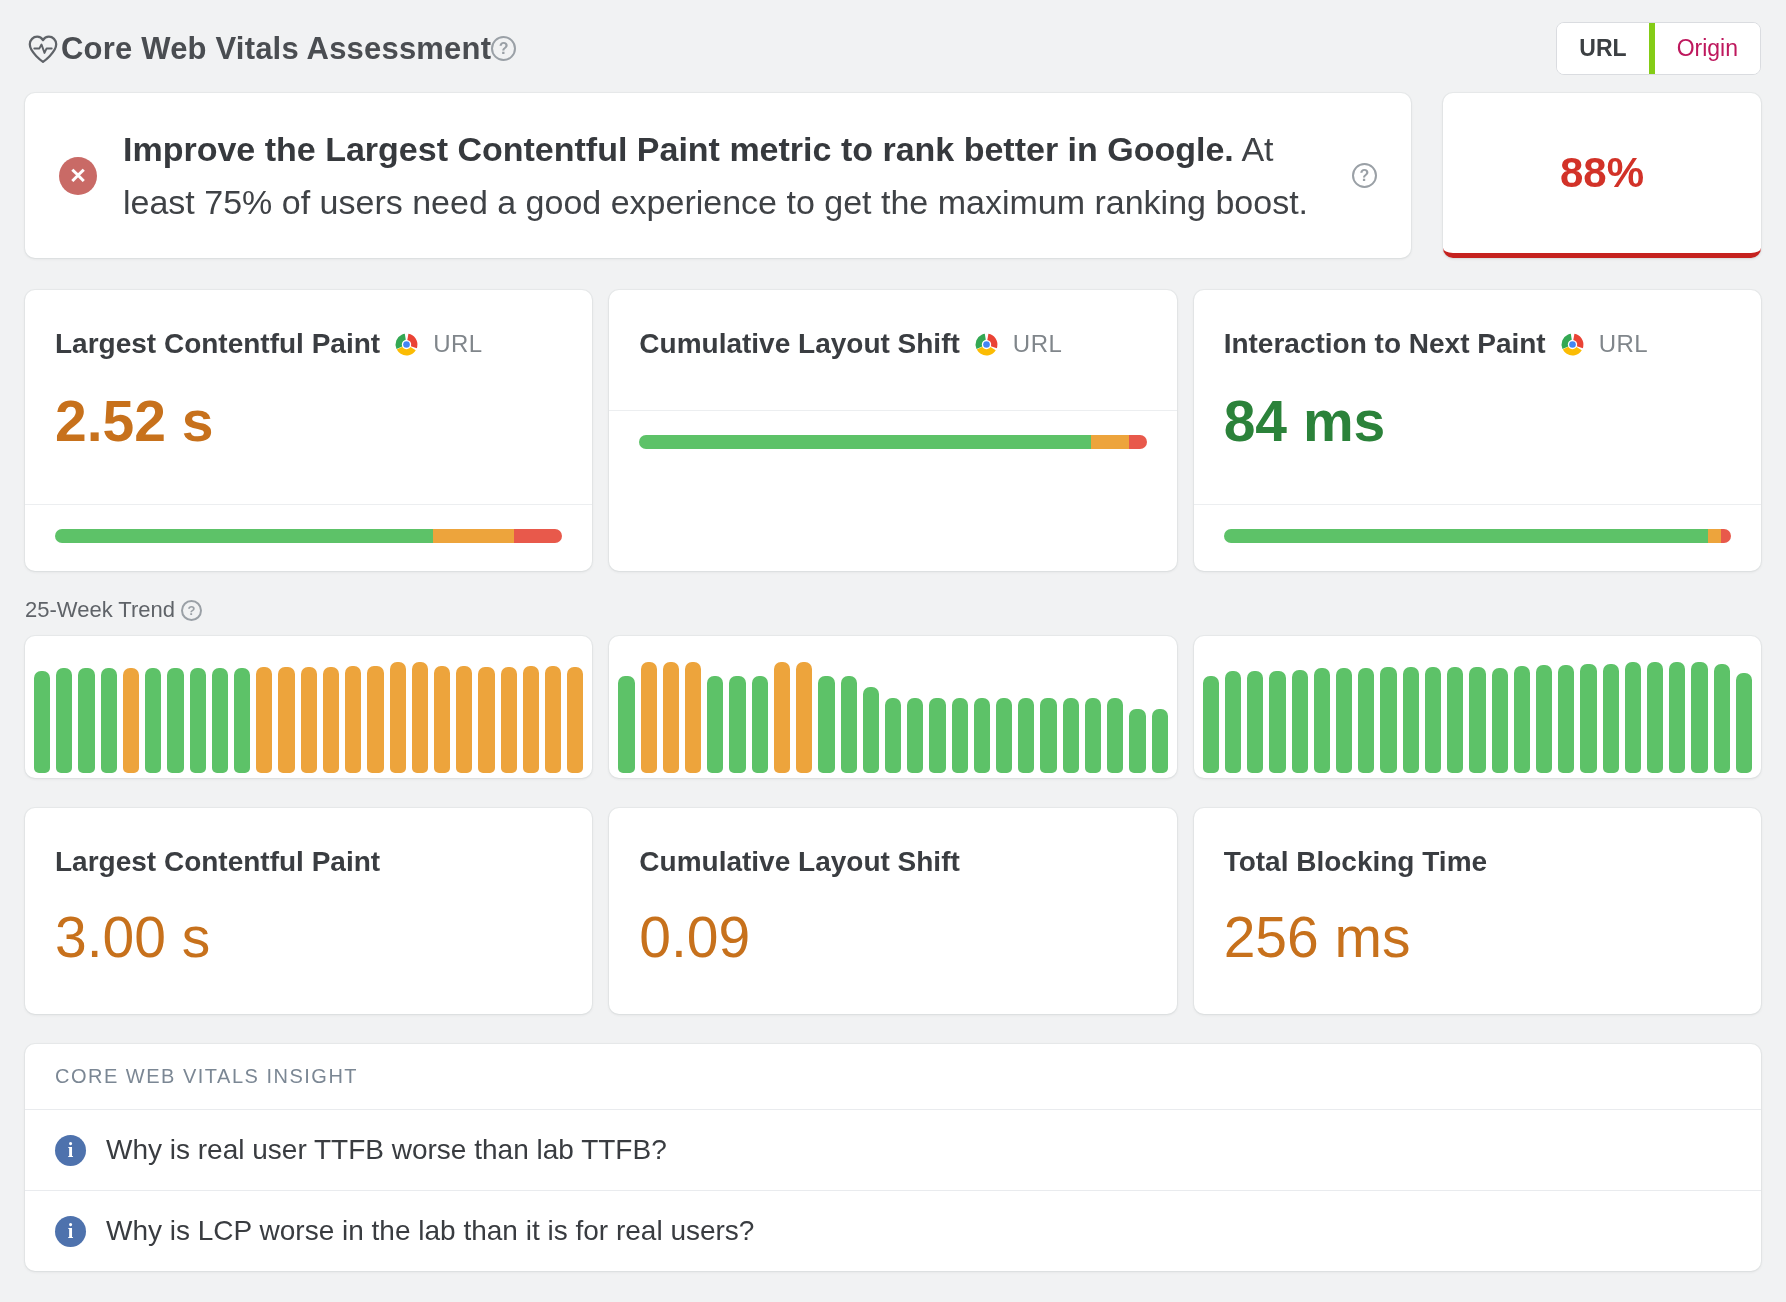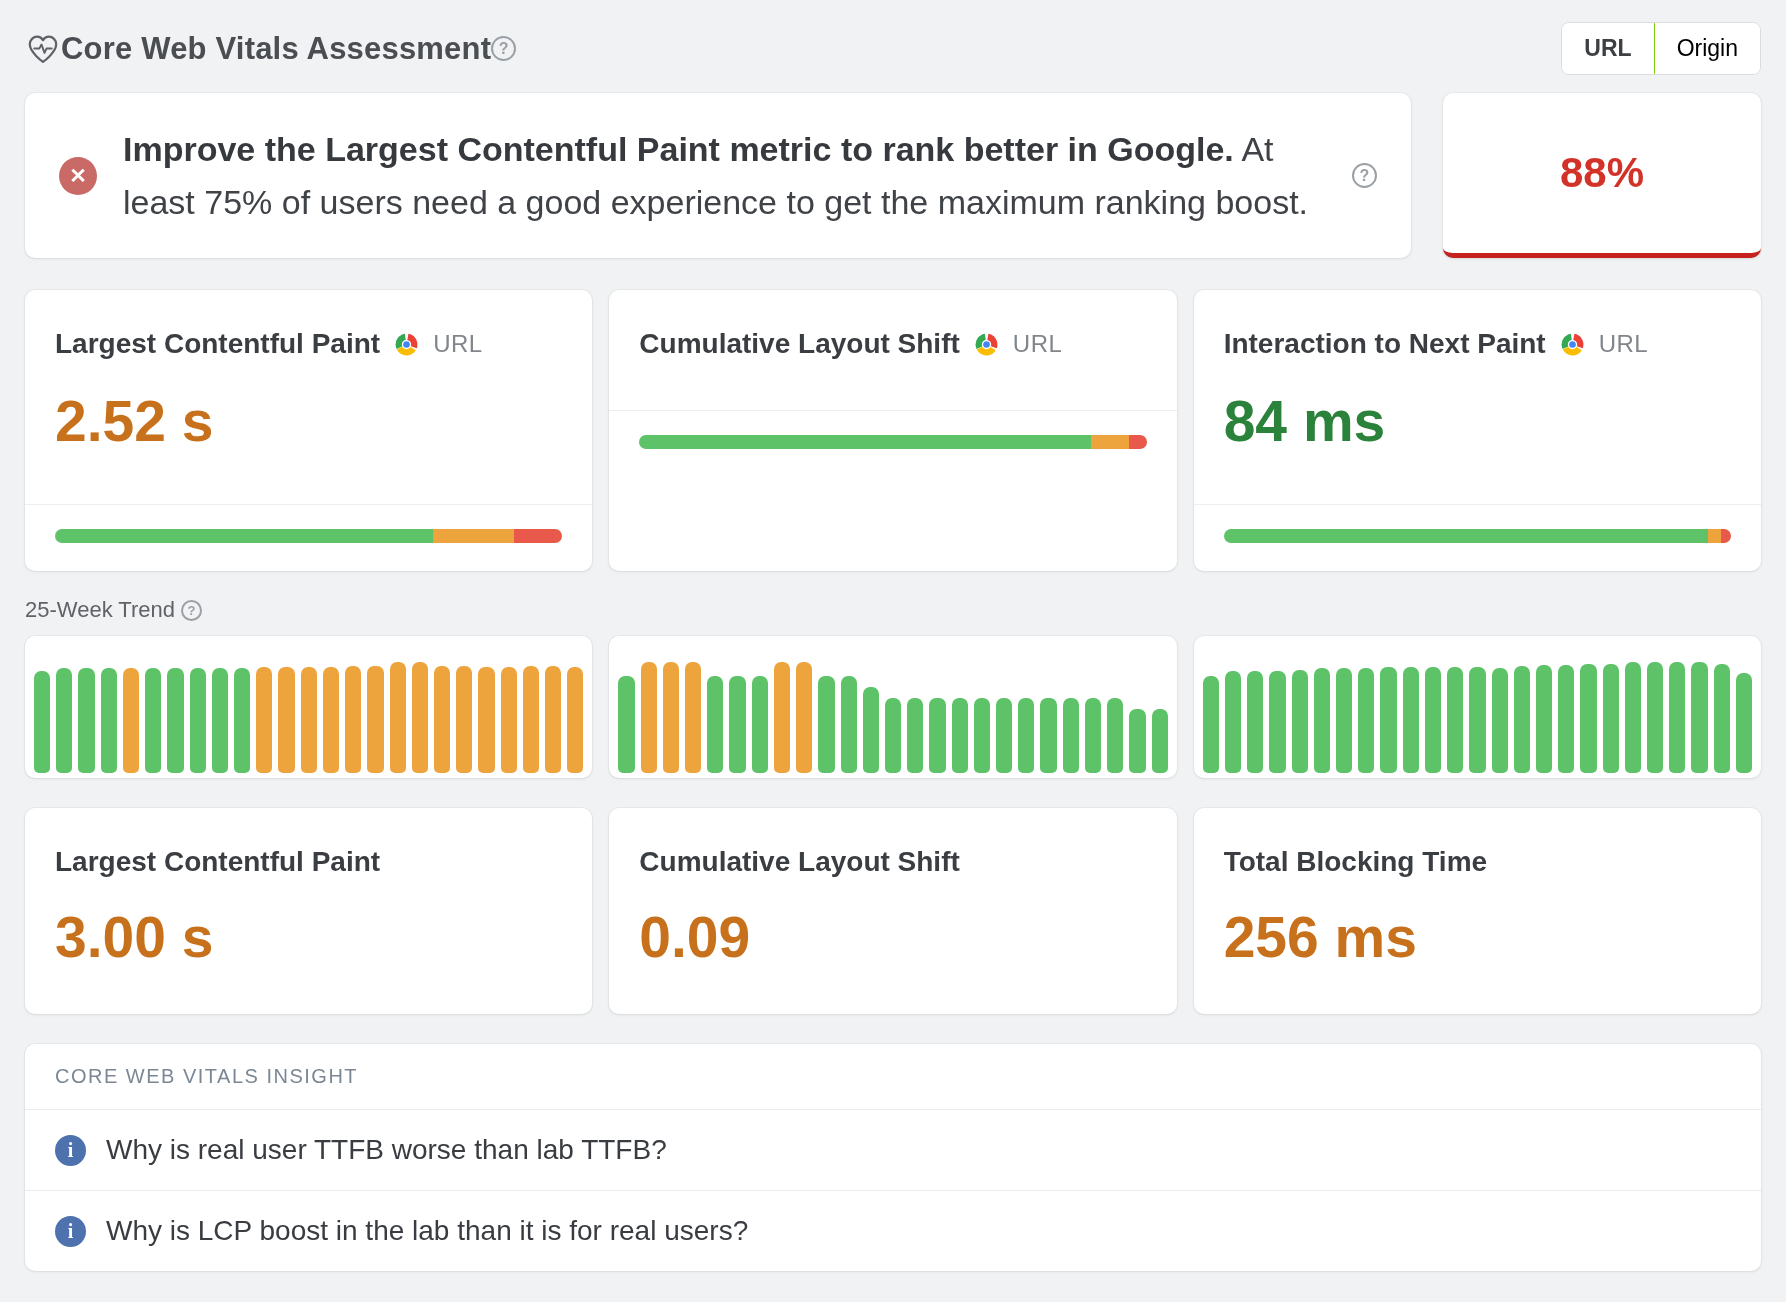--- a/index.html
+++ b/index.html
@@ -19,21 +19,21 @@
     width:25px; height:25px; border-radius:50%;
     border:2px solid #9aa0a6; color:#9aa0a6;
     font-size:16px; font-weight:700; flex:0 0 auto;
   }
   .toggle { display:flex; border:1px solid #dadce0; border-radius:8px; overflow:hidden; background:#fff; }
   .toggle button {
     border:none; background:#fff; padding:12px 22px; font-size:23px; cursor:pointer;
     font-family:"Liberation Sans", sans-serif;
   }
   .toggle .active { font-weight:700; color:#3c4043; }
-  .toggle .inactive { color:#000000; border-left:1px solid #84cc16; }
+  .toggle .inactive { color:#be185d; border-left:6px solid #84cc16; }
 
   
   .card { background:#fff; border-radius:10px; box-shadow:0 1px 3px rgba(60,64,67,.10), 0 0 0 1px rgba(60,64,67,.04); }
 
   
   .alert-row { display:flex; gap:32px; margin-bottom:32px; }
   .alert-card { flex:1; display:flex; align-items:center; gap:26px; padding:30px 34px; }
   .x-circle {
     width:38px; height:38px; border-radius:50%; background:#c96a66; flex:0 0 auto;
     display:flex; align-items:center; justify-content:center;
@@ -64,21 +64,21 @@
   .trend-label { font-size:22px; color:#5f6368; }
   .trend-label-row .help-circle { width:21px; height:21px; border-width:2px; font-size:13px; }
   .trend-card { height:142px; padding:0 9px; overflow:hidden; }
   .trend-bars { display:flex; align-items:flex-end; gap:6px; height:100%; padding:26px 0 5px; }
   .tbar { flex:1; border-radius:7px 7px 5px 5px; }
 
   
   .lab-row { margin-top:30px; }
   .lab-card { padding:38px 30px 44px; }
   .lab-title { font-size:28px; font-weight:700; color:#3a3d41; }
-  .lab-value { font-size:57px; font-weight:700; margin-top:26px; }
+  .lab-value { font-size:57px; font-weight:400; margin-top:26px; }
 
   
   .insight-card { margin-top:30px; overflow:hidden; }
   .insight-header { padding:21px 30px; font-size:20px; letter-spacing:1.5px; color:#7b8794; font-weight:400; }
   .insight-item { display:flex; align-items:center; gap:20px; padding:24px 30px; border-top:1px solid #e9ebee; cursor:pointer; }
   .info-circle {
     width:31px; height:31px; border-radius:50%; background:#4e72ad; flex:0 0 auto;
     display:flex; align-items:center; justify-content:center;
     color:#fff; font-size:20px; font-weight:700; font-family:"Liberation Serif", serif;
   }
@@ -308,15 +308,15 @@
 </div>
 
 <div class="card insight-card">
   <div class="insight-header">CORE WEB VITALS INSIGHT</div>
   <div class="insight-item">
     <span class="info-circle">i</span>
     <span class="insight-question">Why is real user TTFB worse than lab TTFB?</span>
   </div>
   <div class="insight-item">
     <span class="info-circle">i</span>
-    <span class="insight-question">Why is LCP boost in the lab than it is for real users?</span>
+    <span class="insight-question">Why is LCP worse in the lab than it is for real users?</span>
   </div>
 </div>
 
 </body></html>

